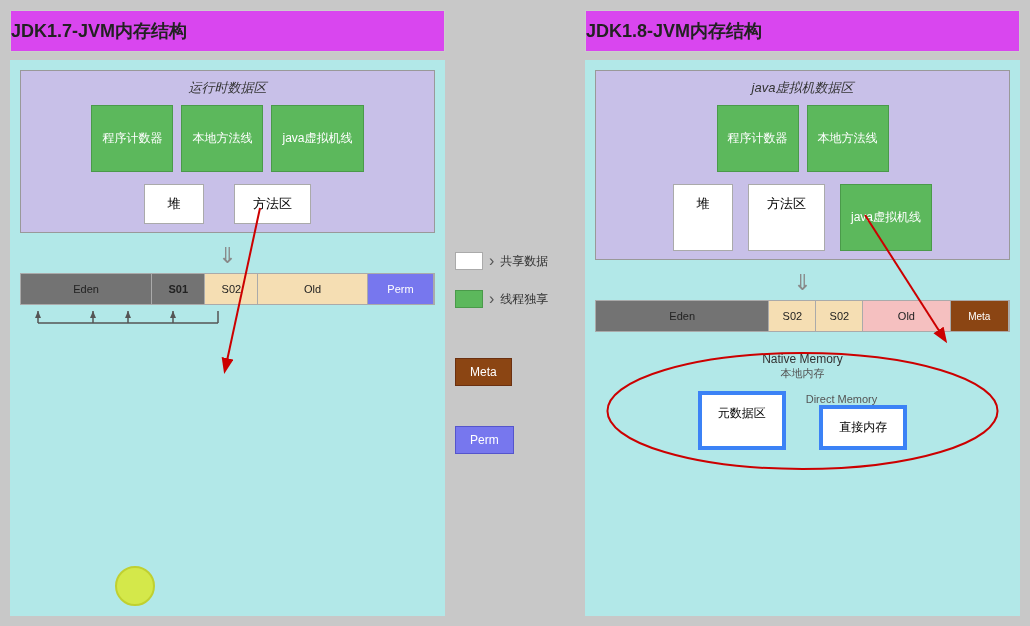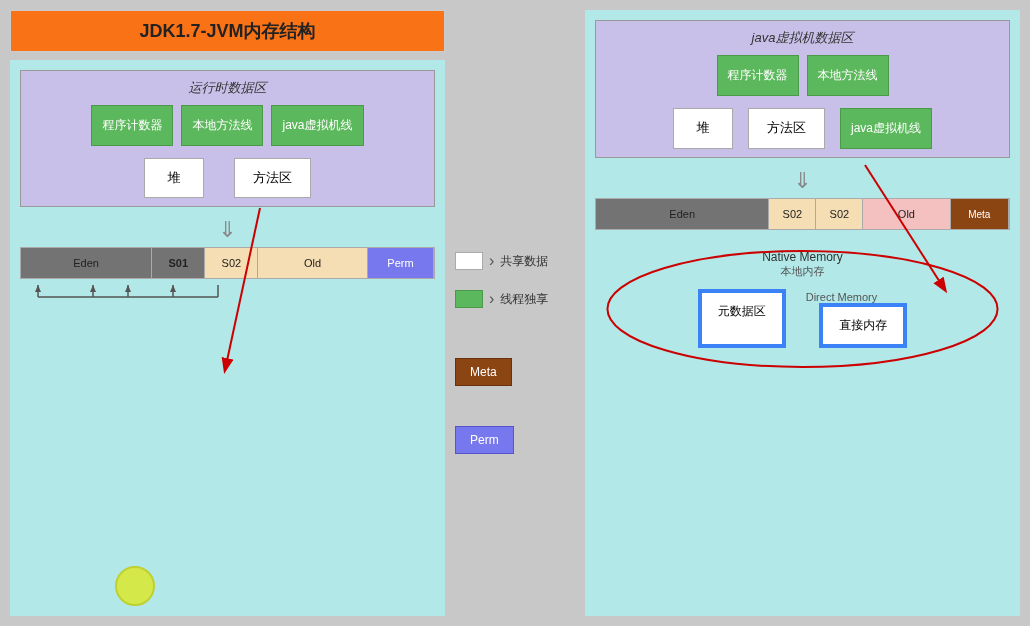--- a/index.html
+++ b/index.html
@@ -19,23 +19,23 @@
       padding: 10px;
       gap: 10px;
     }
     .left-panel, .right-panel {
       flex: 1;
       display: flex;
       flex-direction: column;
       gap: 0;
     }
     .title-box {
-      background: #f97316;
+      background: #d946ef;
       border: 1px solid #ccc;
-      text-align: center;
+      text-align: left;
       font-size: 18px;
       font-weight: bold;
       padding: 8px 0;
       margin-bottom: 8px;
       color: #222;
     }
     .diagram-area {
       background: #b2e8e8;
       flex: 1;
       position: relative;
@@ -58,21 +58,21 @@
     .green-boxes-row {
       display: flex;
       gap: 8px;
       justify-content: center;
       margin-bottom: 12px;
     }
     .green-box {
       background: #5cb85c;
       color: white;
       font-size: 12px;
-      padding: 11px 10px;
+      padding: 24px 10px;
       text-align: center;
       border: 1px solid #4a9a4a;
       min-width: 72px;
     }
     .white-boxes-row {
       display: flex;
       gap: 30px;
       justify-content: center;
     }
     .white-box {
@@ -264,20 +264,21 @@
     <div style="margin-top:30px;">
       <div class="meta-box">Meta</div>
     </div>
 
     <div style="margin-top:20px;">
       <div class="perm-box">Perm</div>
     </div>
   </div>
 
   <div class="right-panel">
+    <div class="title-box">JDK1.8-JVM内存结构</div>
     <div class="diagram-area" style="position:relative;">
 
       <div class="runtime-zone">
         <div class="zone-label">java虚拟机数据区</div>
         <div class="green-boxes-row">
           <div class="green-box">程序计数器</div>
           <div class="green-box">本地方法线</div>
         </div>
         <div style="display:flex; gap:15px; justify-content:center;">
           <div class="white-box">堆</div>

